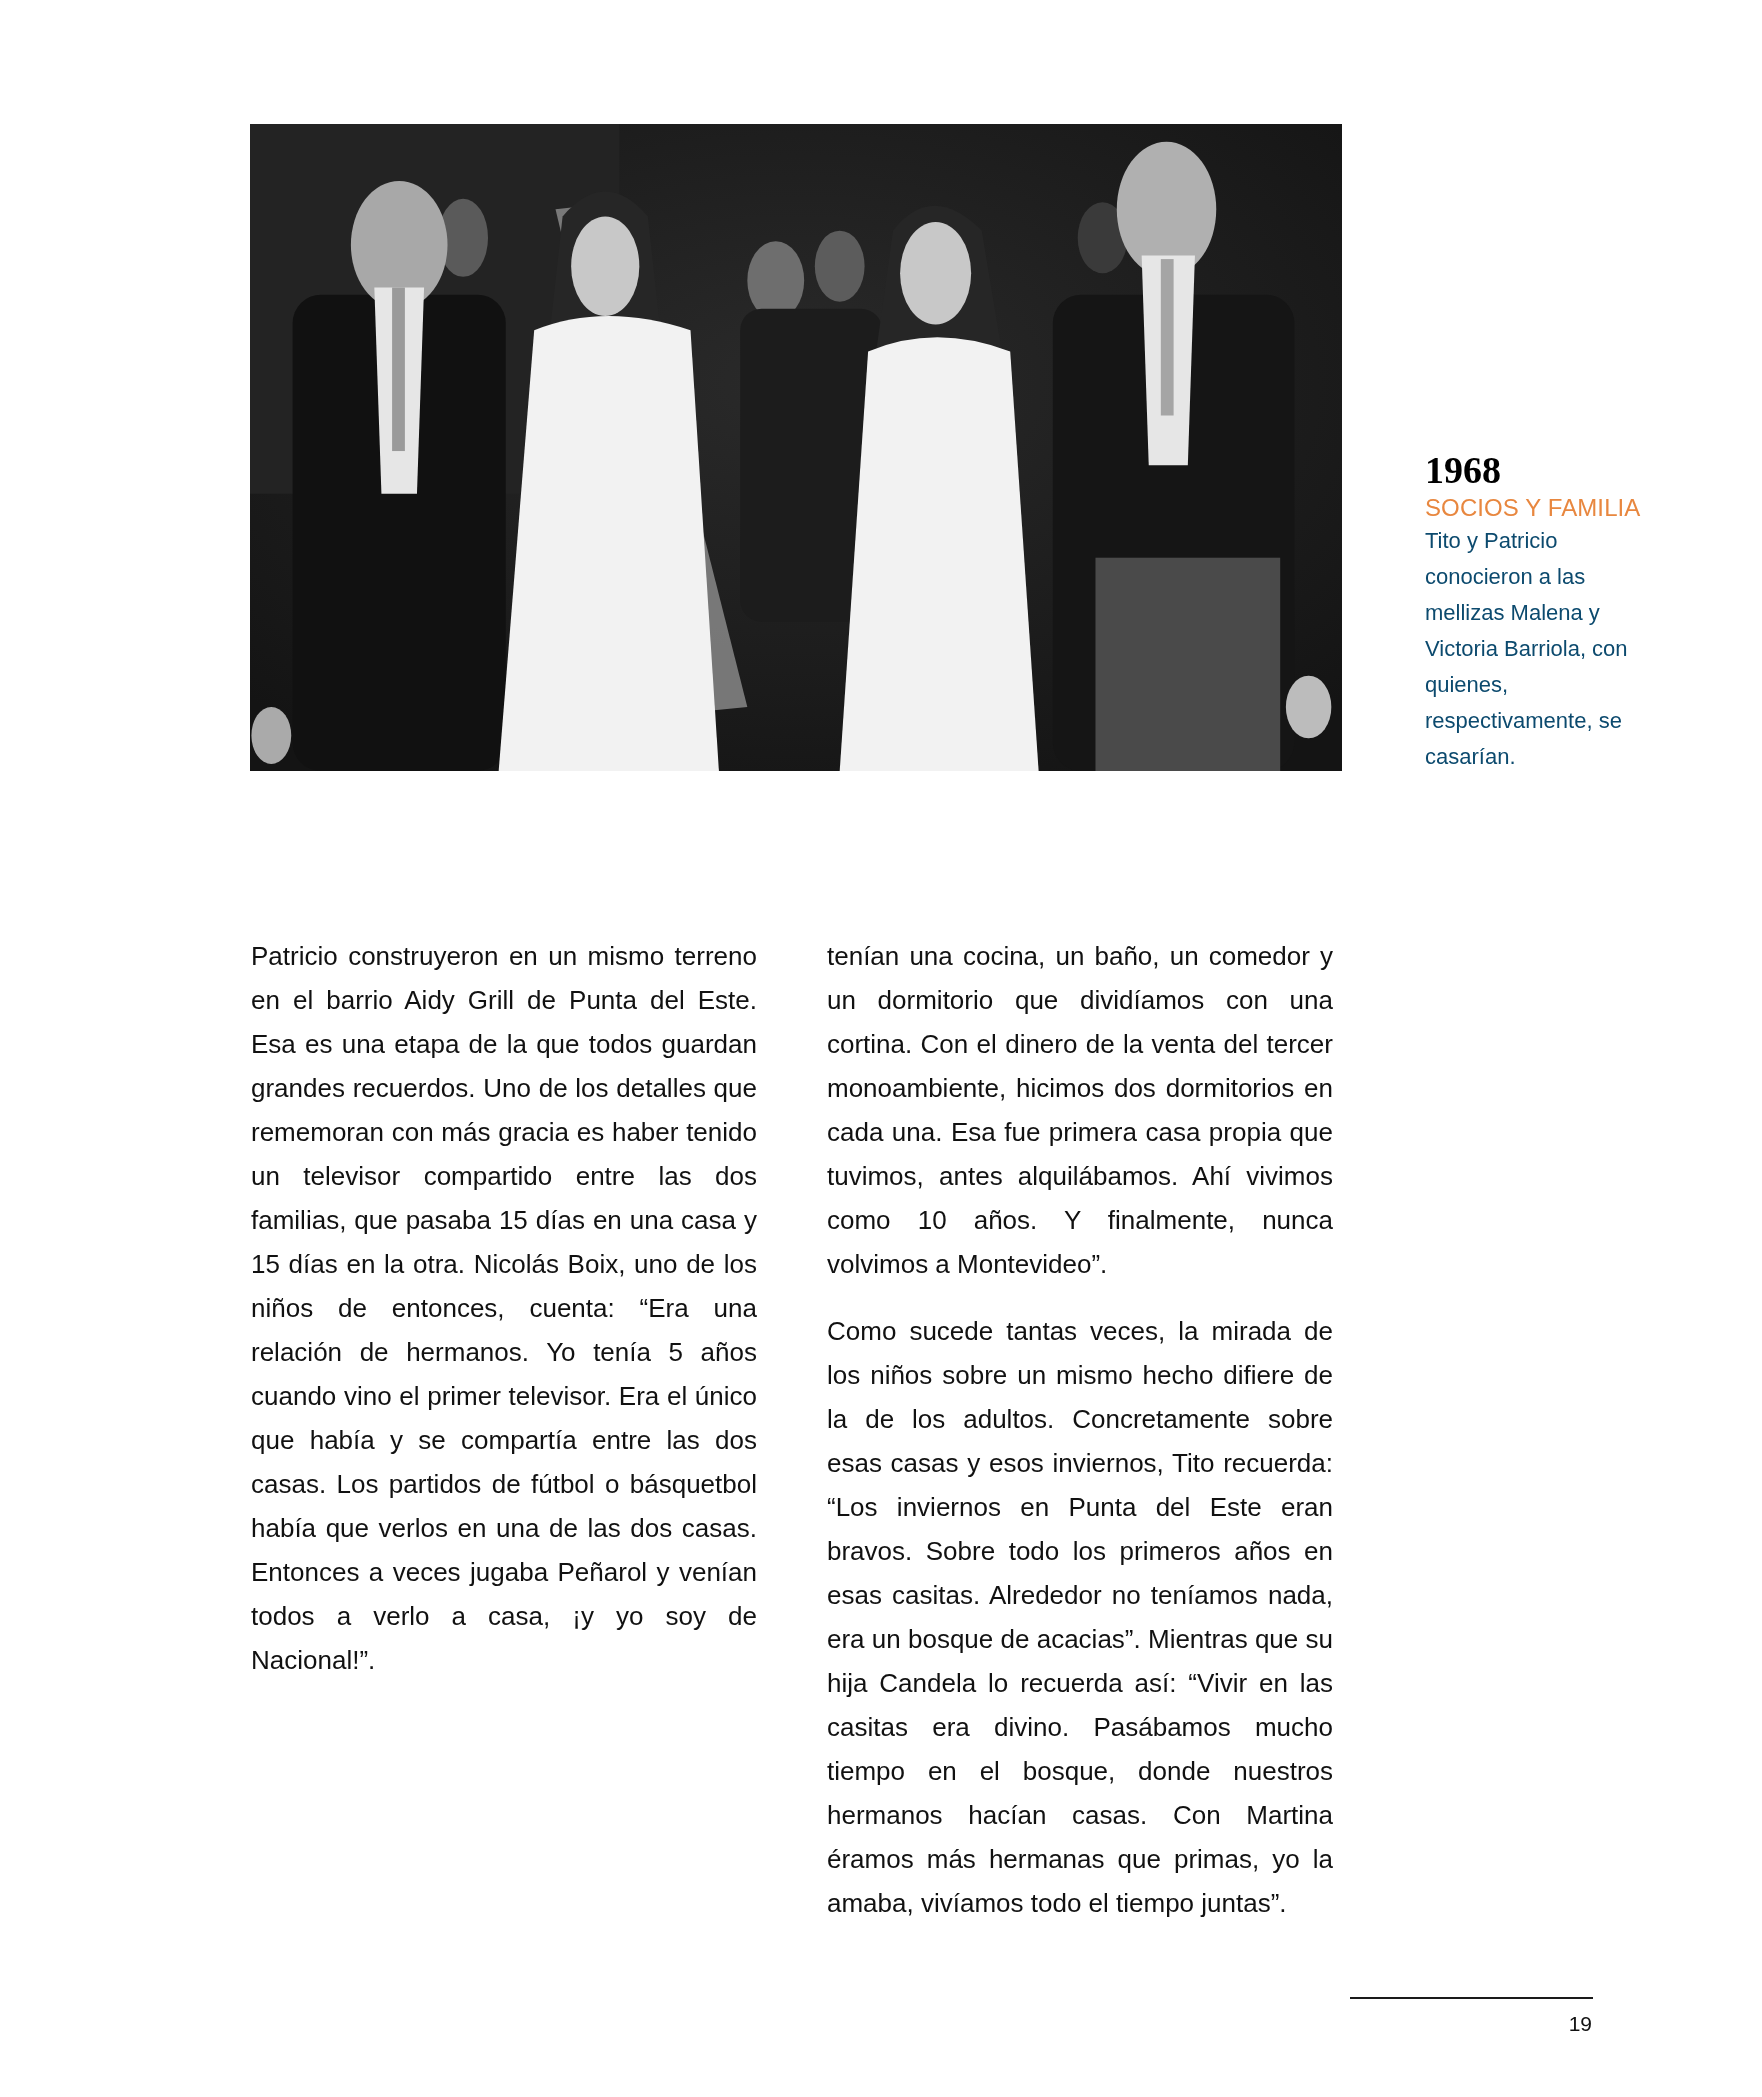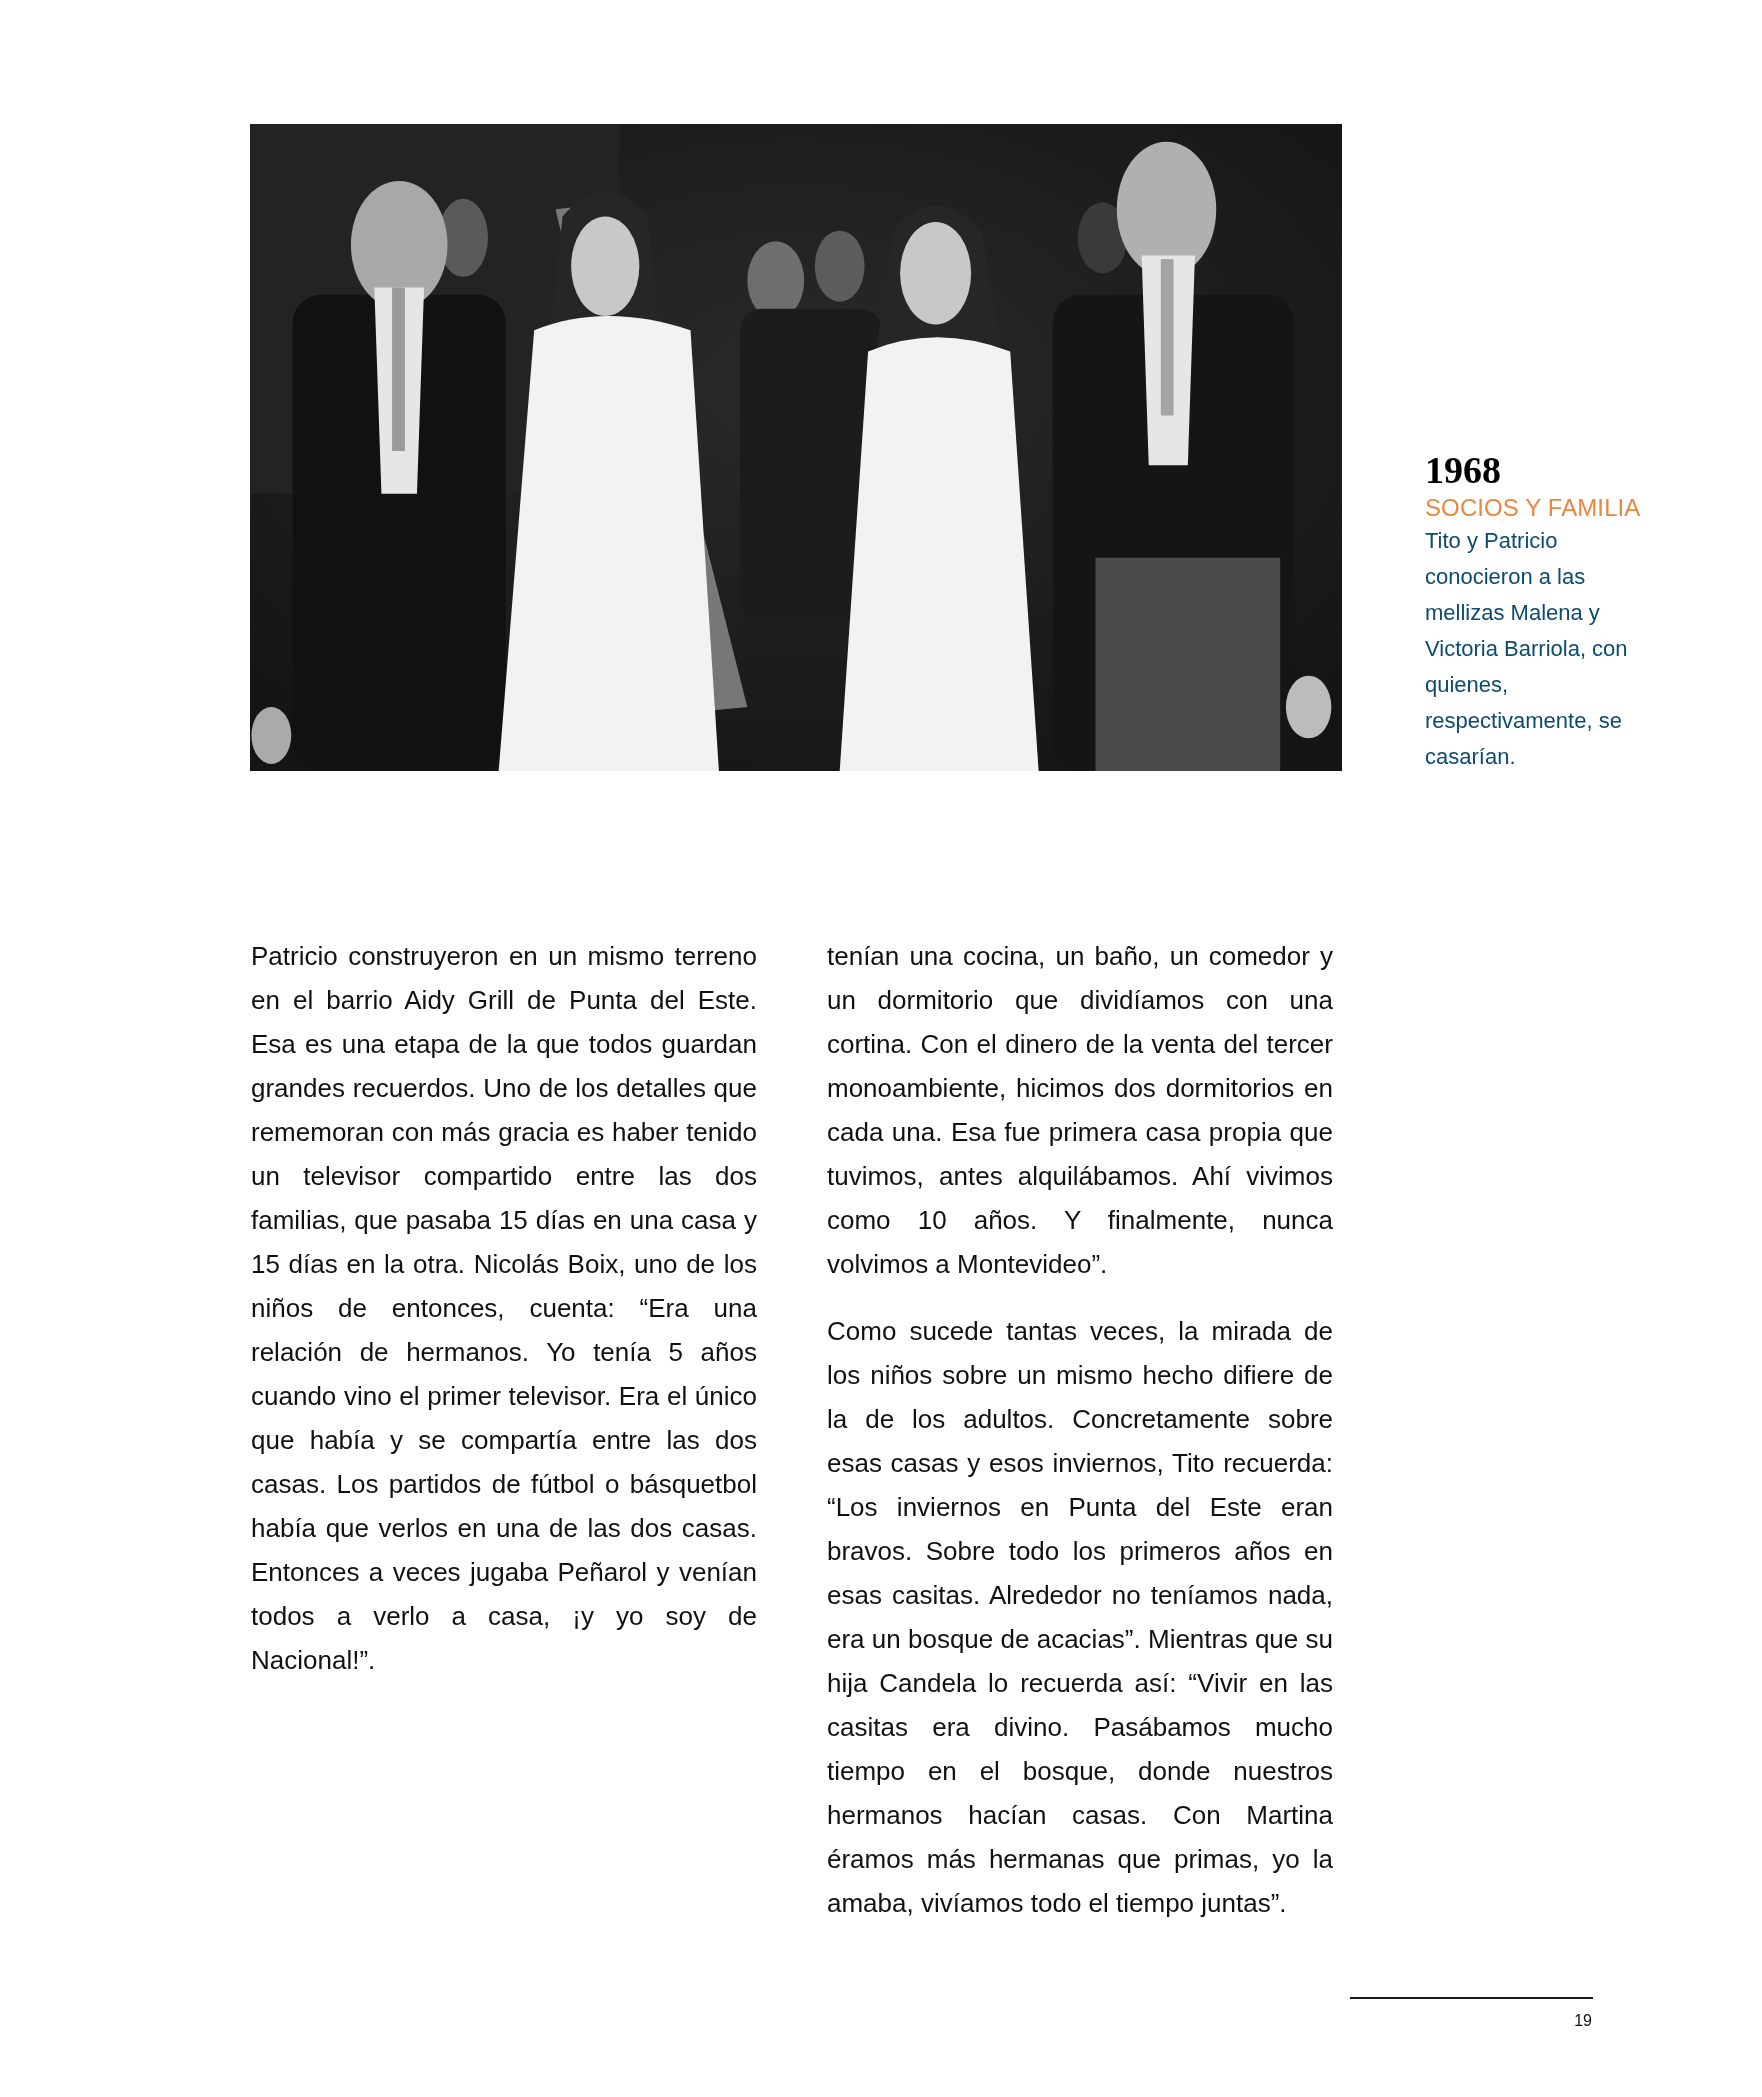--- a/index.html
+++ b/index.html
@@ -20,21 +20,21 @@
 
   .col { position: absolute; top: 890px; width: 506px;
          font-family: "Liberation Sans", sans-serif; font-size: 26px; line-height: 44px;
          text-align: justify; color: #111; hyphens: manual; margin-top: 44px; }
   .col p { margin: 0 0 23.4px 0; }
   .col-left { left: 251px; }
   .col-right { left: 827px; }
 
   .folio-rule { position: absolute; left: 1350px; top: 1997px; width: 243px; height: 2.1px; background: #1a1a1a; }
   .folio { position: absolute; left: 1535px; top: 2012px; width: 57px; text-align: right;
-           font-family: "Liberation Sans", sans-serif; font-size: 16px; color: #111; }
+           font-family: "Liberation Sans", sans-serif; font-size: 21px; color: #111; }
 </style>
 </head>
 <body>
 
 <div class="photo" title="Black-and-white wedding photograph: two couples walking hand in hand, two brides in white dresses with two grooms in dark suits, guests behind them">
   <svg viewBox="0 0 1537 910" preserveAspectRatio="none">
     <defs>
       <radialGradient id="bg" cx="50%" cy="40%" r="70%">
         <stop offset="0%" stop-color="#2a2a2a"></stop>
         <stop offset="100%" stop-color="#141414"></stop>

